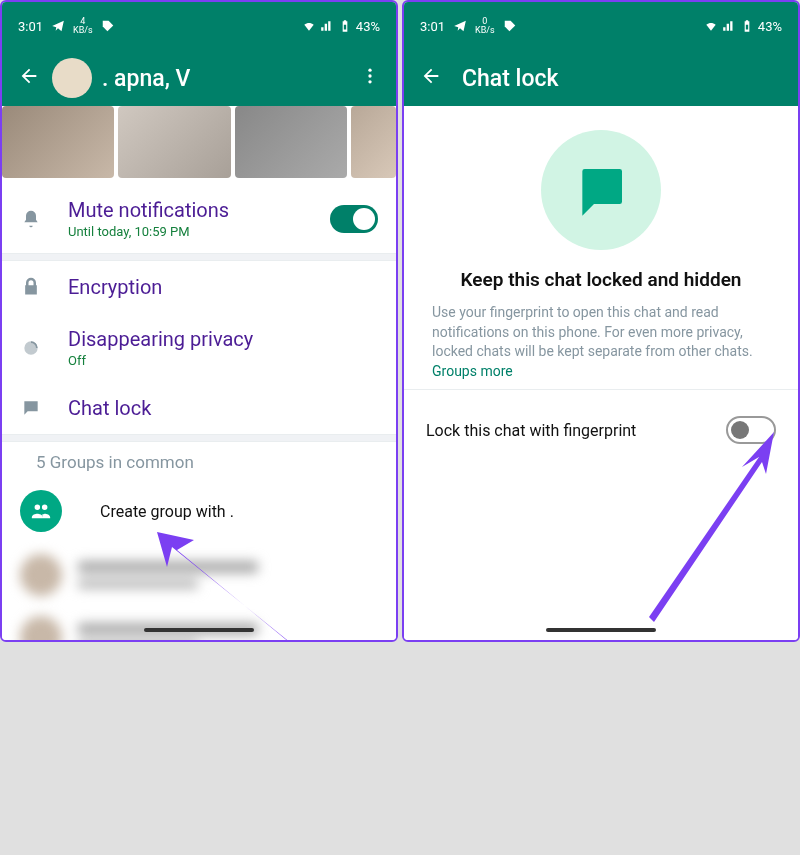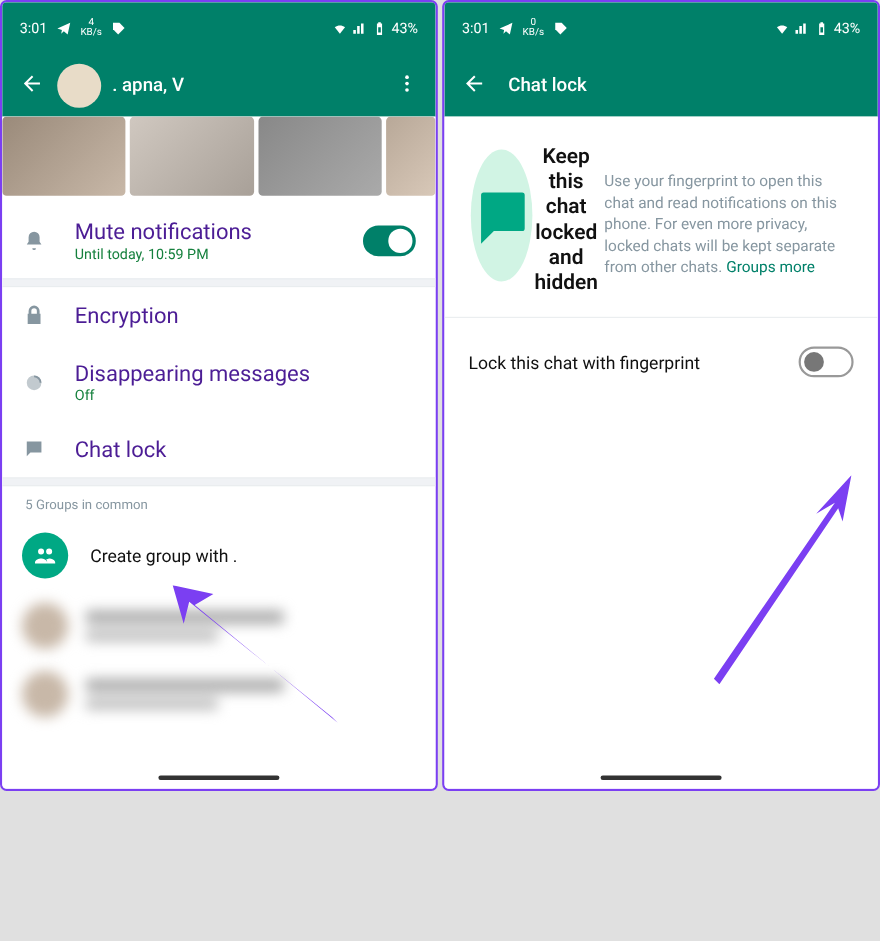--- a/index.html
+++ b/index.html
@@ -6,21 +6,21 @@
 body {
   font-family: -apple-system, BlinkMacSystemFont, "Segoe UI", Roboto, sans-serif;
   background: #e0e0e0;
   display: flex;
   gap: 0;
   width: 800px;
   height: 855px;
 }
 .phone {
   width: 398px;
-  height: 719px;
+  height: 642px;
   background: #fff;
   border: 2px solid #7b3ff2;
   border-radius: 6px;
   overflow: hidden;
   position: relative;
   display: flex;
   flex-direction: column;
 }
 .phone + .phone { margin-left: 4px; }
 
@@ -50,21 +50,21 @@
 .header .back { padding: 8px; cursor: pointer; }
 .header .back svg { width: 22px; height: 22px; fill: #fff; }
 .header .avatar {
   width: 40px; height: 40px;
   border-radius: 50%;
   background: #e8dcc8;
   margin: 0 10px 0 4px;
   display: flex; align-items: center; justify-content: center;
   font-size: 8px; color: #999;
 }
-.header .title { flex: 1; font-size: 17px; font-weight: 500; }
+.header .title { flex: 1; font-size: 23px; font-weight: 500; }
 .header .more { padding: 8px; cursor: pointer; }
 .header .more svg { width: 20px; height: 20px; fill: #fff; }
 
 .content { flex: 1; overflow-y: auto; background: #fff; }
 
 .media-strip {
   display: flex; gap: 4px; padding: 0 0 6px 0;
 }
 .media-thumb {
   flex: 1; height: 72px;
@@ -100,24 +100,24 @@
   position: absolute; top: 3px;
   width: 22px; height: 22px;
   border-radius: 50%;
   background: #fff;
 }
 .switch.on .thumb { right: 3px; }
 .switch.off .thumb { left: 3px; background: #888; }
 .switch.off { background: #fff; border: 2px solid #999; height: 28px; width: 50px; }
 .switch.off .thumb { top: 3px; left: 3px; width: 18px; height: 18px; background: #777; }
 
-.section-label { font-size: 12px; color: #8696a0; padding: 10px 21px 6px; }
+.section-label { font-size: 17px; color: #8696a0; padding: 10px 34px 6px; }
 
 .create-group {
-  display: flex; align-items: center; gap: 20px;
+  display: flex; align-items: center; gap: 38px;
   padding: 12px 18px;
 }
 .create-group .circle {
   width: 42px; height: 42px; border-radius: 50%;
   background: #00a884; display:flex;align-items:center;justify-content:center;
 }
 .create-group .circle svg { width: 22px; height: 22px; fill: #fff; }
 .create-group .label { font-size: 16px; color: #111; }
 
 .blurred-row {
@@ -128,21 +128,21 @@
 .blurred-row .lines .l1 { width:180px;height:12px;background:#aaa;border-radius:3px;margin-bottom:6px;}
 .blurred-row .lines .l2 { width:120px;height:10px;background:#bbb;border-radius:3px;}
 
 .navhandle {
   position: absolute; bottom: 8px; left: 50%; transform: translateX(-50%);
   width: 110px; height: 4px; background: #333; border-radius: 2px;
 }
 
 
 .chatlock-hero {
-  display:flex; flex-direction:row; align-items:center;
+  display:flex; flex-direction:column; align-items:center;
   padding: 24px 24px 8px;
 }
 .hero-circle {
   width: 120px; height: 120px; border-radius: 50%;
   background: #d1f4e4;
   display:flex;align-items:center;justify-content:center;
   margin-bottom: 18px;
 }
 .hero-circle svg { width: 56px; height: 56px; fill: #00a884; }
 .chatlock-hero h2 { font-size: 19px; font-weight: 600; color: #111; text-align: center; margin-bottom: 12px; }
@@ -253,21 +253,21 @@
     </div>
 
     <div class="row">
       <div class="icon">
         <svg viewBox="0 0 24 24">
             <path d="M12 4a8 8 0 108 8 8 8 0 00-8-8zm1 8V7h-2v6h5v-2z" opacity=".5"></path>
             <path d="M12 4a8 8 0 018 8h-2a6 6 0 00-6-6z"></path>
           </svg>
       </div>
       <div class="txt">
-        <div class="label">Disappearing messages</div>
+        <div class="label">Disappearing privacy</div>
         <div class="sub">Off</div>
       </div>
     </div>
 
     <div class="row">
       <div class="icon">
         <svg viewBox="0 0 24 24">
             <path d="M4 4h16v12H8l-4 4zm6 3V6a2 2 0 114 0v1h1v5H9V7z"></path>
           </svg>
       </div>

